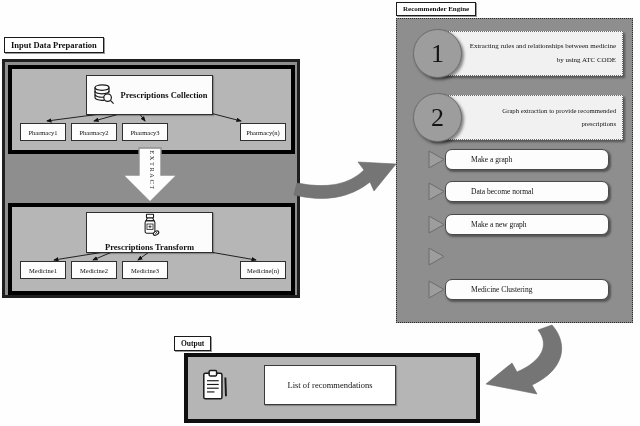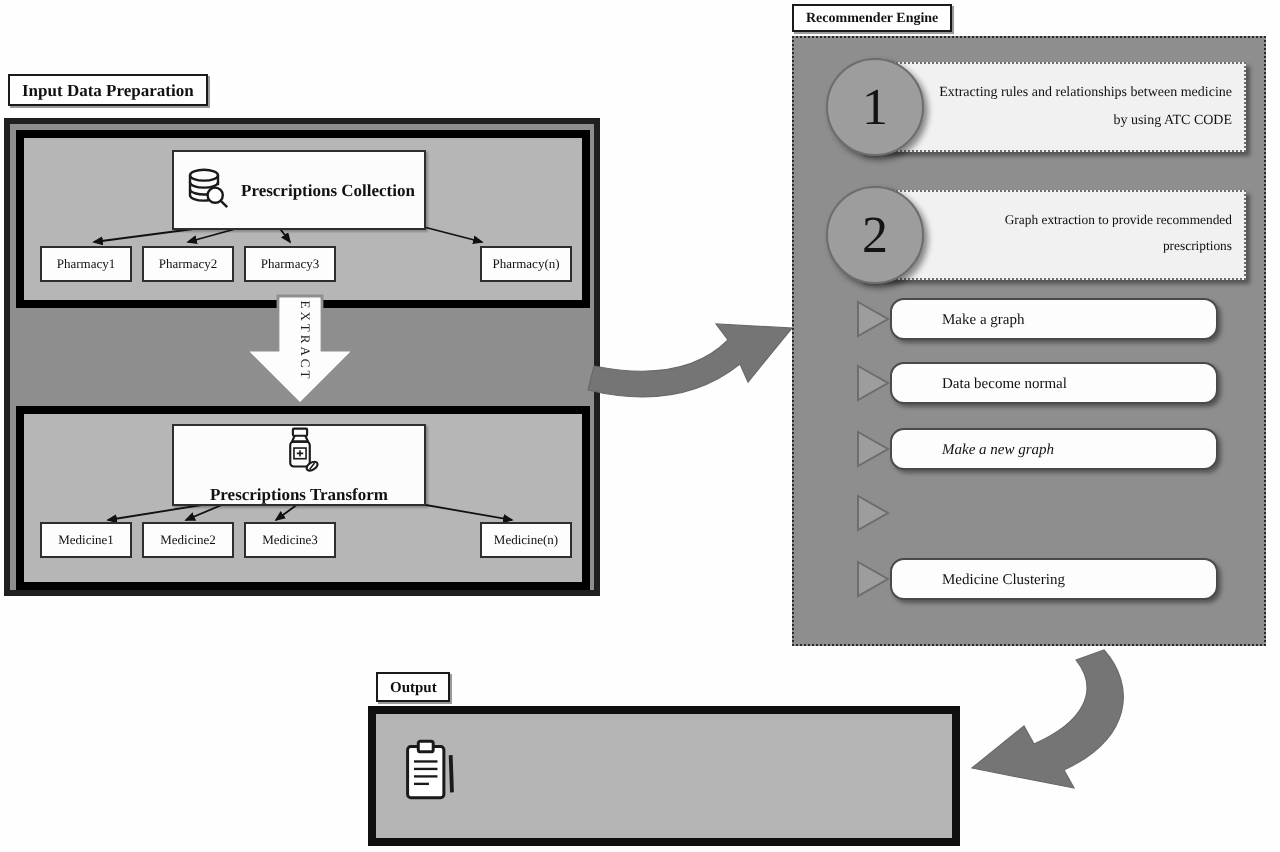--- a/index.html
+++ b/index.html
@@ -151,45 +151,46 @@
     <div class="engine-item" style="top:130px;">Make a graph</div>
 
     <svg class="item-tri" style="top:163px;" viewBox="0 0 17 19">
         <polygon points="1,1 16,9.5 1,18" fill="#9d9d9d" stroke="#6d6d6d" stroke-width="1"></polygon>
       </svg>
     <div class="engine-item" style="top:162px;">Data become normal</div>
 
     <svg class="item-tri" style="top:196px;" viewBox="0 0 17 19">
         <polygon points="1,1 16,9.5 1,18" fill="#9d9d9d" stroke="#6d6d6d" stroke-width="1"></polygon>
       </svg>
-    <div class="engine-item" style="top:195px;font-style:italic;">Make a new graph</div>
+    <div class="engine-item" style="top:195px;">Make a new graph</div>
 
     <svg class="item-tri" style="top:228px;" viewBox="0 0 17 19">
         <polygon points="1,1 16,9.5 1,18" fill="#9d9d9d" stroke="#6d6d6d" stroke-width="1"></polygon>
       </svg>
 
     <svg class="item-tri" style="top:261px;" viewBox="0 0 17 19">
         <polygon points="1,1 16,9.5 1,18" fill="#9d9d9d" stroke="#6d6d6d" stroke-width="1"></polygon>
       </svg>
     <div class="engine-item" style="top:260px;">Medicine Clustering</div>
   </div>
 
   <svg class="abs" style="left:474px;top:323px;" width="96" height="74" viewBox="0 0 96 74">
     <path d="M78,2 C94,20 92,46 58,62 L63,71 L12,61 L38,40 L43,49 C68,38 76,22 64,7 Z" fill="#757575" stroke="#6a6a6a" stroke-width="0.6"></path>
   </svg>
 
-  <div class="sec-label" style="left:188px;top:336px;font-size:7.5px;">Output</div>
+  <div class="sec-label" style="left:174px;top:336px;font-size:7.5px;">Output</div>
 
   <div id="output-box">
     <svg class="abs" style="left:12px;top:12px;" width="30" height="32" viewBox="0 0 27 30">
       <g fill="none" stroke="#1a1a1a" stroke-width="1.4">
         <rect x="3" y="4" width="17" height="24" rx="1.5" fill="#fff"></rect>
         <rect x="8" y="1.5" width="7" height="5" rx="1" fill="#fff"></rect>
         <line x1="6" y1="11" x2="17" y2="11" stroke-width="1.1"></line>
         <line x1="6" y1="14.5" x2="17" y2="14.5" stroke-width="1.1"></line>
         <line x1="6" y1="18" x2="17" y2="18" stroke-width="1.1"></line>
         <line x1="6" y1="21.5" x2="13" y2="21.5" stroke-width="1.1"></line>
         <path d="M23.2,8 L23.8,25.5" stroke-width="1.8"></path>
       </g>
     </svg>
+    <div id="output-result">List of recommendations</div>
   </div>
 
 </div>
 
 </body></html>

